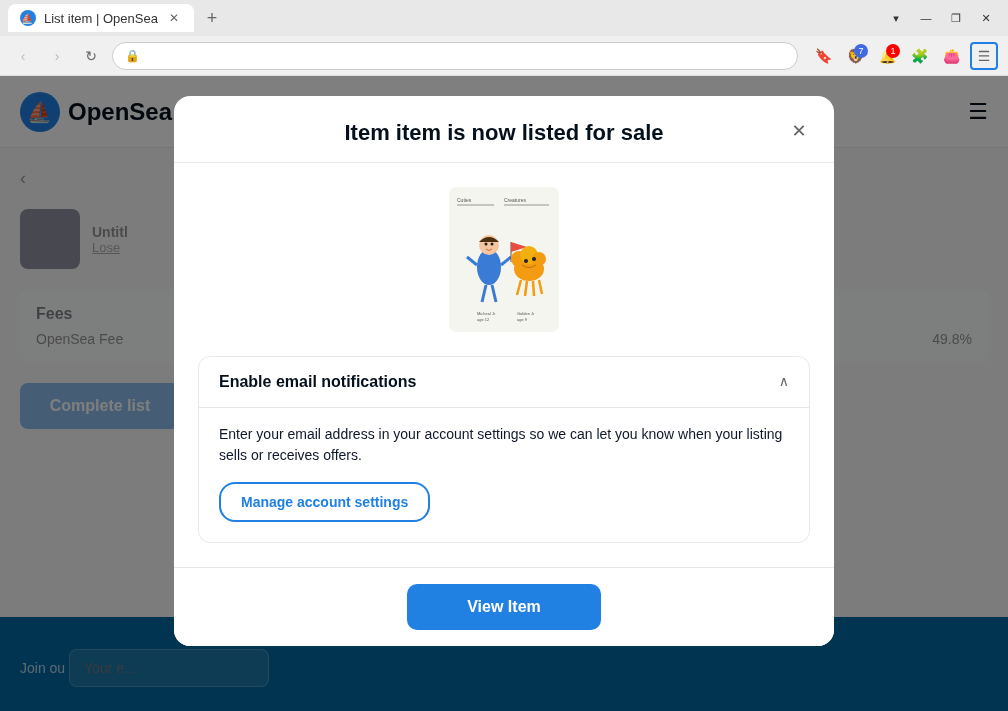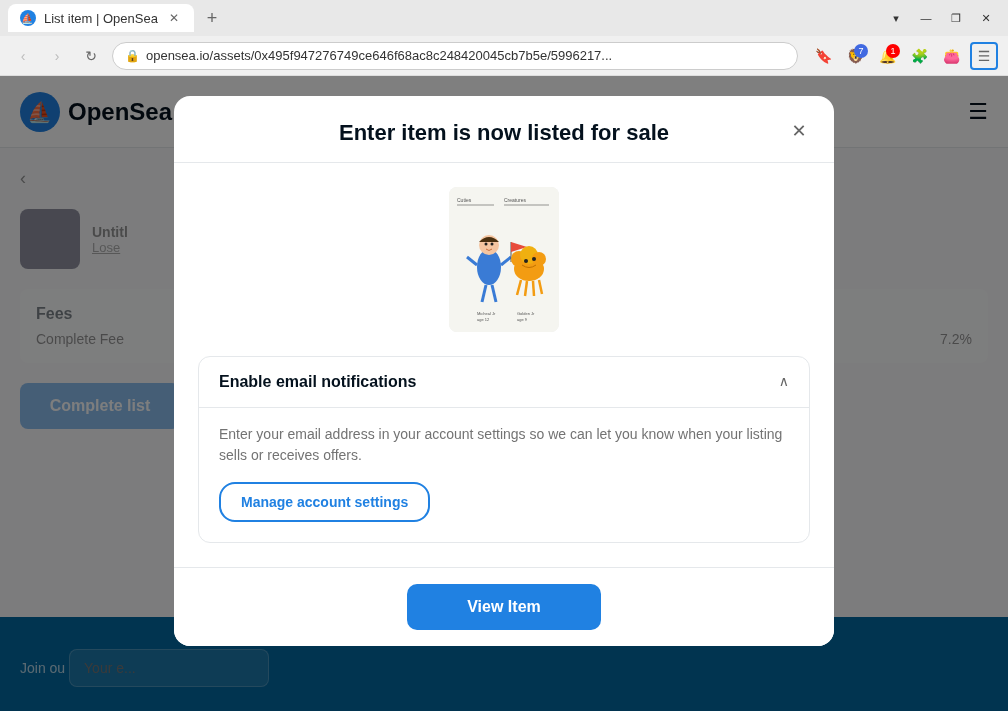--- a/index.html
+++ b/index.html
@@ -374,21 +374,21 @@
     .chevron-icon {
       font-size: 14px;
       color: #666;
     }
     .email-section-body {
       padding: 0 20px 20px;
       border-top: 1px solid #e5e8eb;
     }
     .email-desc {
       font-size: 14px;
-      color: #737373;
+      color: #0f172a;
       line-height: 1.5;
       margin-top: 16px;
       margin-bottom: 16px;
     }
     .manage-btn {
       display: inline-block;
       padding: 10px 20px;
       border: 2px solid #2081e2;
       border-radius: 16px;
       color: #2081e2;
@@ -437,21 +437,20 @@
       <div class="win-btn">✕</div>
     </div>
   </div>
 
   <div class="address-bar">
     <div class="nav-btn disabled">‹</div>
     <div class="nav-btn disabled">›</div>
     <div class="nav-btn">↻</div>
     <div class="url-bar">
       <span class="lock-icon">🔒</span>
-      <span>opensea.io/assets/0x495f947276749ce646f68ac8c248420045cb7b5e/5996217...</span>
     </div>
     <div class="toolbar-icons">
       <div class="toolbar-icon">🔖</div>
       <div class="toolbar-icon" style="position:relative;">
         <span>🦁</span>
         <span class="badge badge-blue">7</span>
       </div>
       <div class="toolbar-icon" style="position:relative;">
         <span>🔔</span>
         <span class="badge">1</span>
@@ -487,40 +486,40 @@
         <div class="bg-item-info">
           <div class="bg-item-title">Untitl</div>
           <div style="font-size:13px;color:#666;text-decoration:underline;">Lose</div>
         </div>
       </div>
 
       
       <div class="bg-fees">
         <div class="bg-fees-title">Fees</div>
         <div class="bg-fee-row">
-          <span>Complete Fee</span>
-          <span>7.2%</span>
+          <span>OpenSea Fee</span>
+          <span>49.8%</span>
         </div>
       </div>
 
       
       <button class="bg-complete-btn">Complete list</button>
     </div>
 
     <div class="bg-bottom">
       <span>Join ou</span>
       <input class="bg-bottom-input" placeholder="Your e..." style="">
     </div>
   </div>
 
   <div class="modal-overlay">
     <div class="modal">
 
       <div class="modal-header">
-        <h2 class="modal-title">Enter item is now listed for sale</h2>
+        <h2 class="modal-title">Item item is now listed for sale</h2>
         <button class="modal-close">✕</button>
       </div>
 
       <div class="modal-body">
 
         <div class="item-image-container">
           <div class="item-image">
             
             <svg class="item-svg" viewBox="0 0 110 145" xmlns="http://www.w3.org/2000/svg">
 

